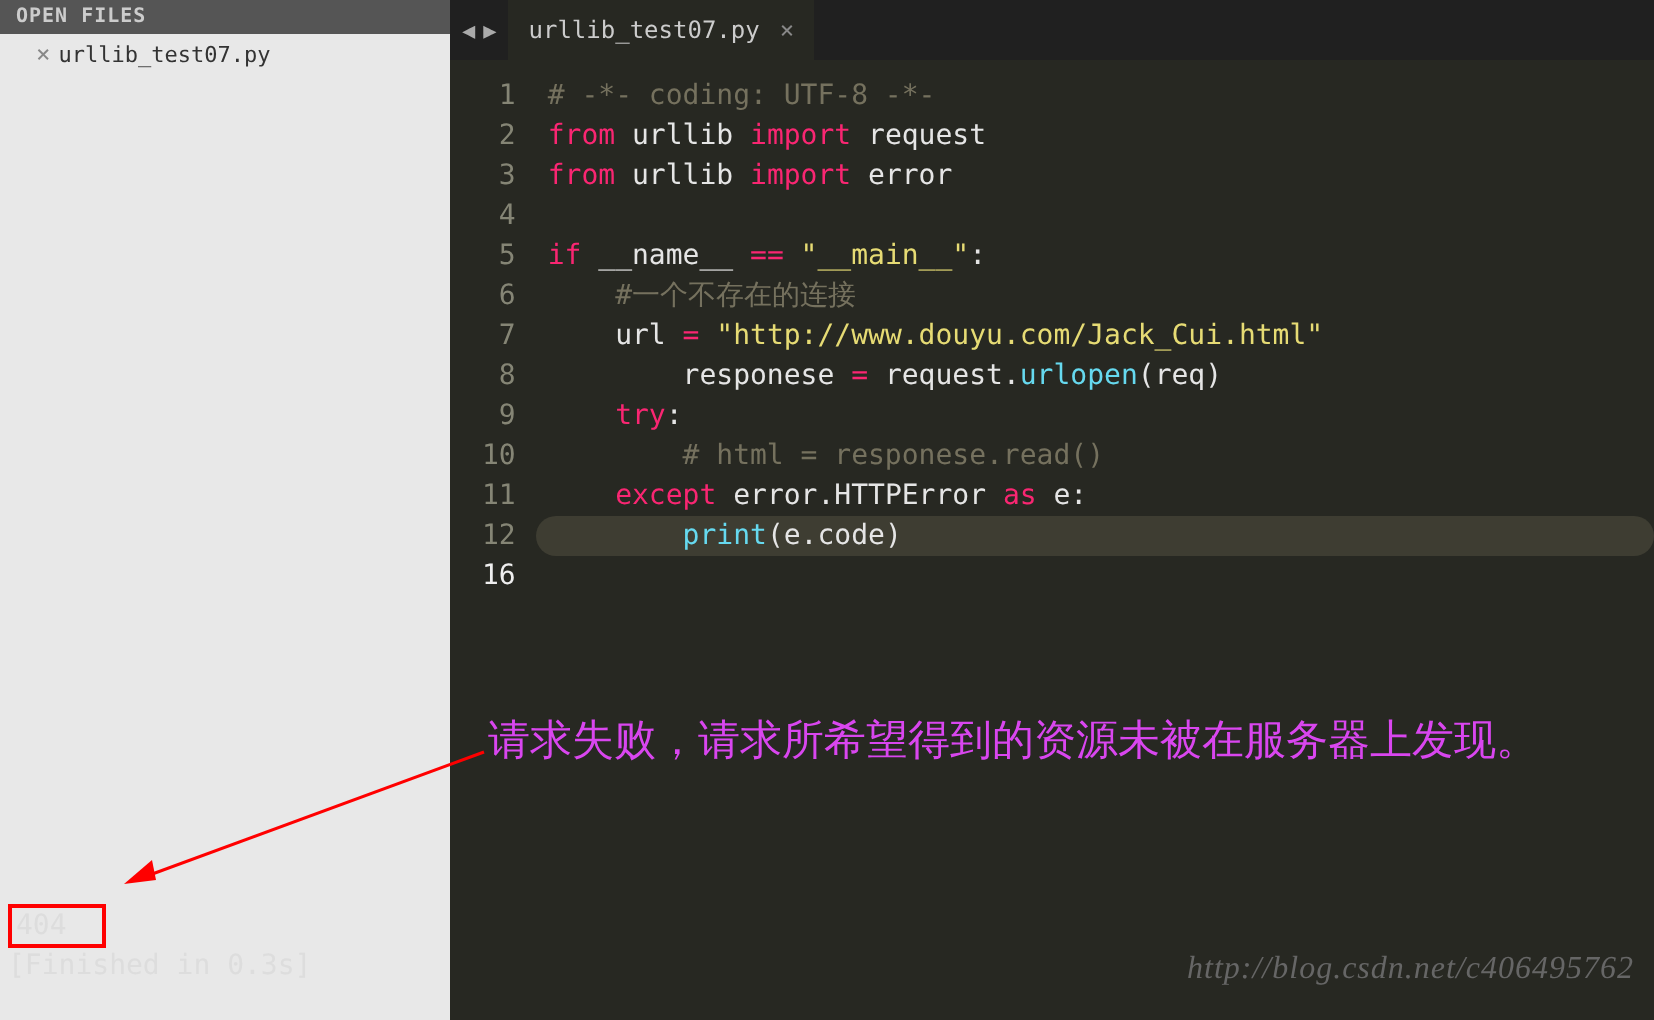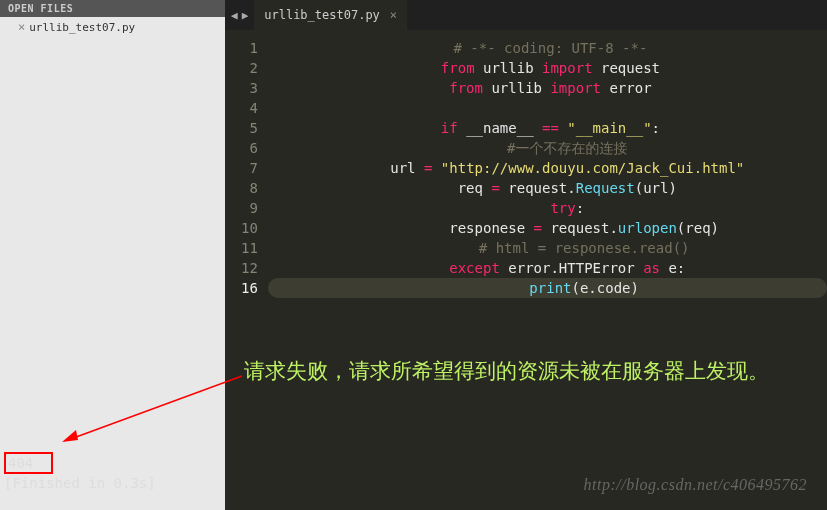--- a/index.html
+++ b/index.html
@@ -14,36 +14,36 @@
   .tab-bar { height: 30px; background: #202020; display: flex; align-items: stretch; }
   .nav-arrows { display:flex; align-items:center; padding: 0 6px; color:#aaa; gap:4px; }
   .nav-arrows span { cursor:pointer; font-size:11px; }
   .tab { display: flex; align-items: center; gap: 10px; padding: 0 10px; background: #272822; color: #ccc; font-size: 12px; cursor: pointer; }
   .tab .close-x { color: #888; }
   
   .editor { flex: 1; display: flex; overflow: hidden; }
   .gutter { background: #272822; color: #858575; text-align: right; padding: 8px 10px 8px 16px; font-size: 14px; line-height: 20px; user-select: none; }
   .gutter .hl { color: #eee; }
   .code { padding: 8px 0; font-size: 14px; line-height: 20px; position: relative; flex: 1; }
-  .line { white-space: pre; padding-left: 6px; text-align: center; }
+  .line { white-space: pre; padding-left: 6px; }
   .line.hl { background: #3e3d32; border-radius: 10px; }
   
   .c-comment { color: #75715e; }
   .c-keyword { color: #f92672; }
   .c-string { color: #e6db74; }
   .c-func { color: #66d9ef; }
   .c-var { color: #e5e5e5; }
   
   .console-out { position: absolute; left: 0; bottom: 18px; right: 0; color: #ddd; font-size: 14px; line-height: 18px; padding-left: 4px; }
   .hl-box { border: 2px solid #ff0000; display: inline-block; padding: 0 18px 0 2px; }
   
-  .annotation { position: absolute; left: 244px; top: 356px; color: #bef264; font-size: 21px; line-height: 30px; font-family: "Microsoft YaHei", sans-serif; }
+  .annotation { position: absolute; left: 244px; top: 356px; color: #d946ef; font-size: 21px; line-height: 30px; font-family: "Microsoft YaHei", sans-serif; }
   svg.arrow { position: absolute; left: 60px; top: 374px; pointer-events: none; }
   
-  .watermark { position: absolute; right: 20px; bottom: 16px; color: #666; font-style: italic; font-size: 16px; font-family: serif; letter-spacing: 0.5px; }
+  .watermark { position: absolute; right: 10px; bottom: 16px; color: #666; font-style: italic; font-size: 16px; font-family: serif; letter-spacing: 0.5px; }
 </style>
 </head>
 <body>
 
 <div class="sidebar">
   <div class="sidebar-header">OPEN FILES</div>
   <div class="file-item">
     <span class="close-x">×</span>
     <span>urllib_test07.py</span>
   </div>
@@ -77,23 +77,22 @@
       <div class="hl">16</div>
     </div>
     <div class="code">
       <div class="line"><span class="c-comment"># -*- coding: UTF-8 -*-</span></div>
       <div class="line"><span class="c-keyword">from</span><span class="c-var"> urllib </span><span class="c-keyword">import</span><span class="c-var"> request</span></div>
       <div class="line"><span class="c-keyword">from</span><span class="c-var"> urllib </span><span class="c-keyword">import</span><span class="c-var"> error</span></div>
       <div class="line"> </div>
       <div class="line"><span class="c-keyword">if</span><span class="c-var"> __name__ </span><span class="c-keyword">==</span><span class="c-string"> "__main__"</span><span class="c-var">:</span></div>
       <div class="line"><span class="c-comment">    #一个不存在的连接</span></div>
       <div class="line"><span class="c-var">    url </span><span class="c-keyword">=</span><span class="c-string"> "http://www.douyu.com/Jack_Cui.html"</span></div>
-      <div class="line"><span class="c-var">    req </span><span class="c-keyword">=</span><span class="c-var"> request.</span><span class="c-func">Request</span><span class="c-var">(url)</span></div>
+      <div class="line"><span class="c-var">        responese </span><span class="c-keyword">=</span><span class="c-var"> request.</span><span class="c-func">urlopen</span><span class="c-var">(req)</span></div>
       <div class="line"><span class="c-var">    </span><span class="c-keyword">try</span><span class="c-var">:</span></div>
-      <div class="line"><span class="c-var">        responese </span><span class="c-keyword">=</span><span class="c-var"> request.</span><span class="c-func">urlopen</span><span class="c-var">(req)</span></div>
       <div class="line"><span class="c-comment">        # html = responese.read()</span></div>
       <div class="line"><span class="c-var">    </span><span class="c-keyword">except</span><span class="c-var"> error.HTTPError </span><span class="c-keyword">as</span><span class="c-var"> e</span><span class="c-var">:</span></div>
       <div class="line hl"><span class="c-var">        </span><span class="c-func">print</span><span class="c-var">(e.code)</span></div>
     </div>
   </div>
 </div>
 
 <div class="console-out">
   <span class="hl-box">404</span><br>
   <span>[Finished in 0.3s]</span>

